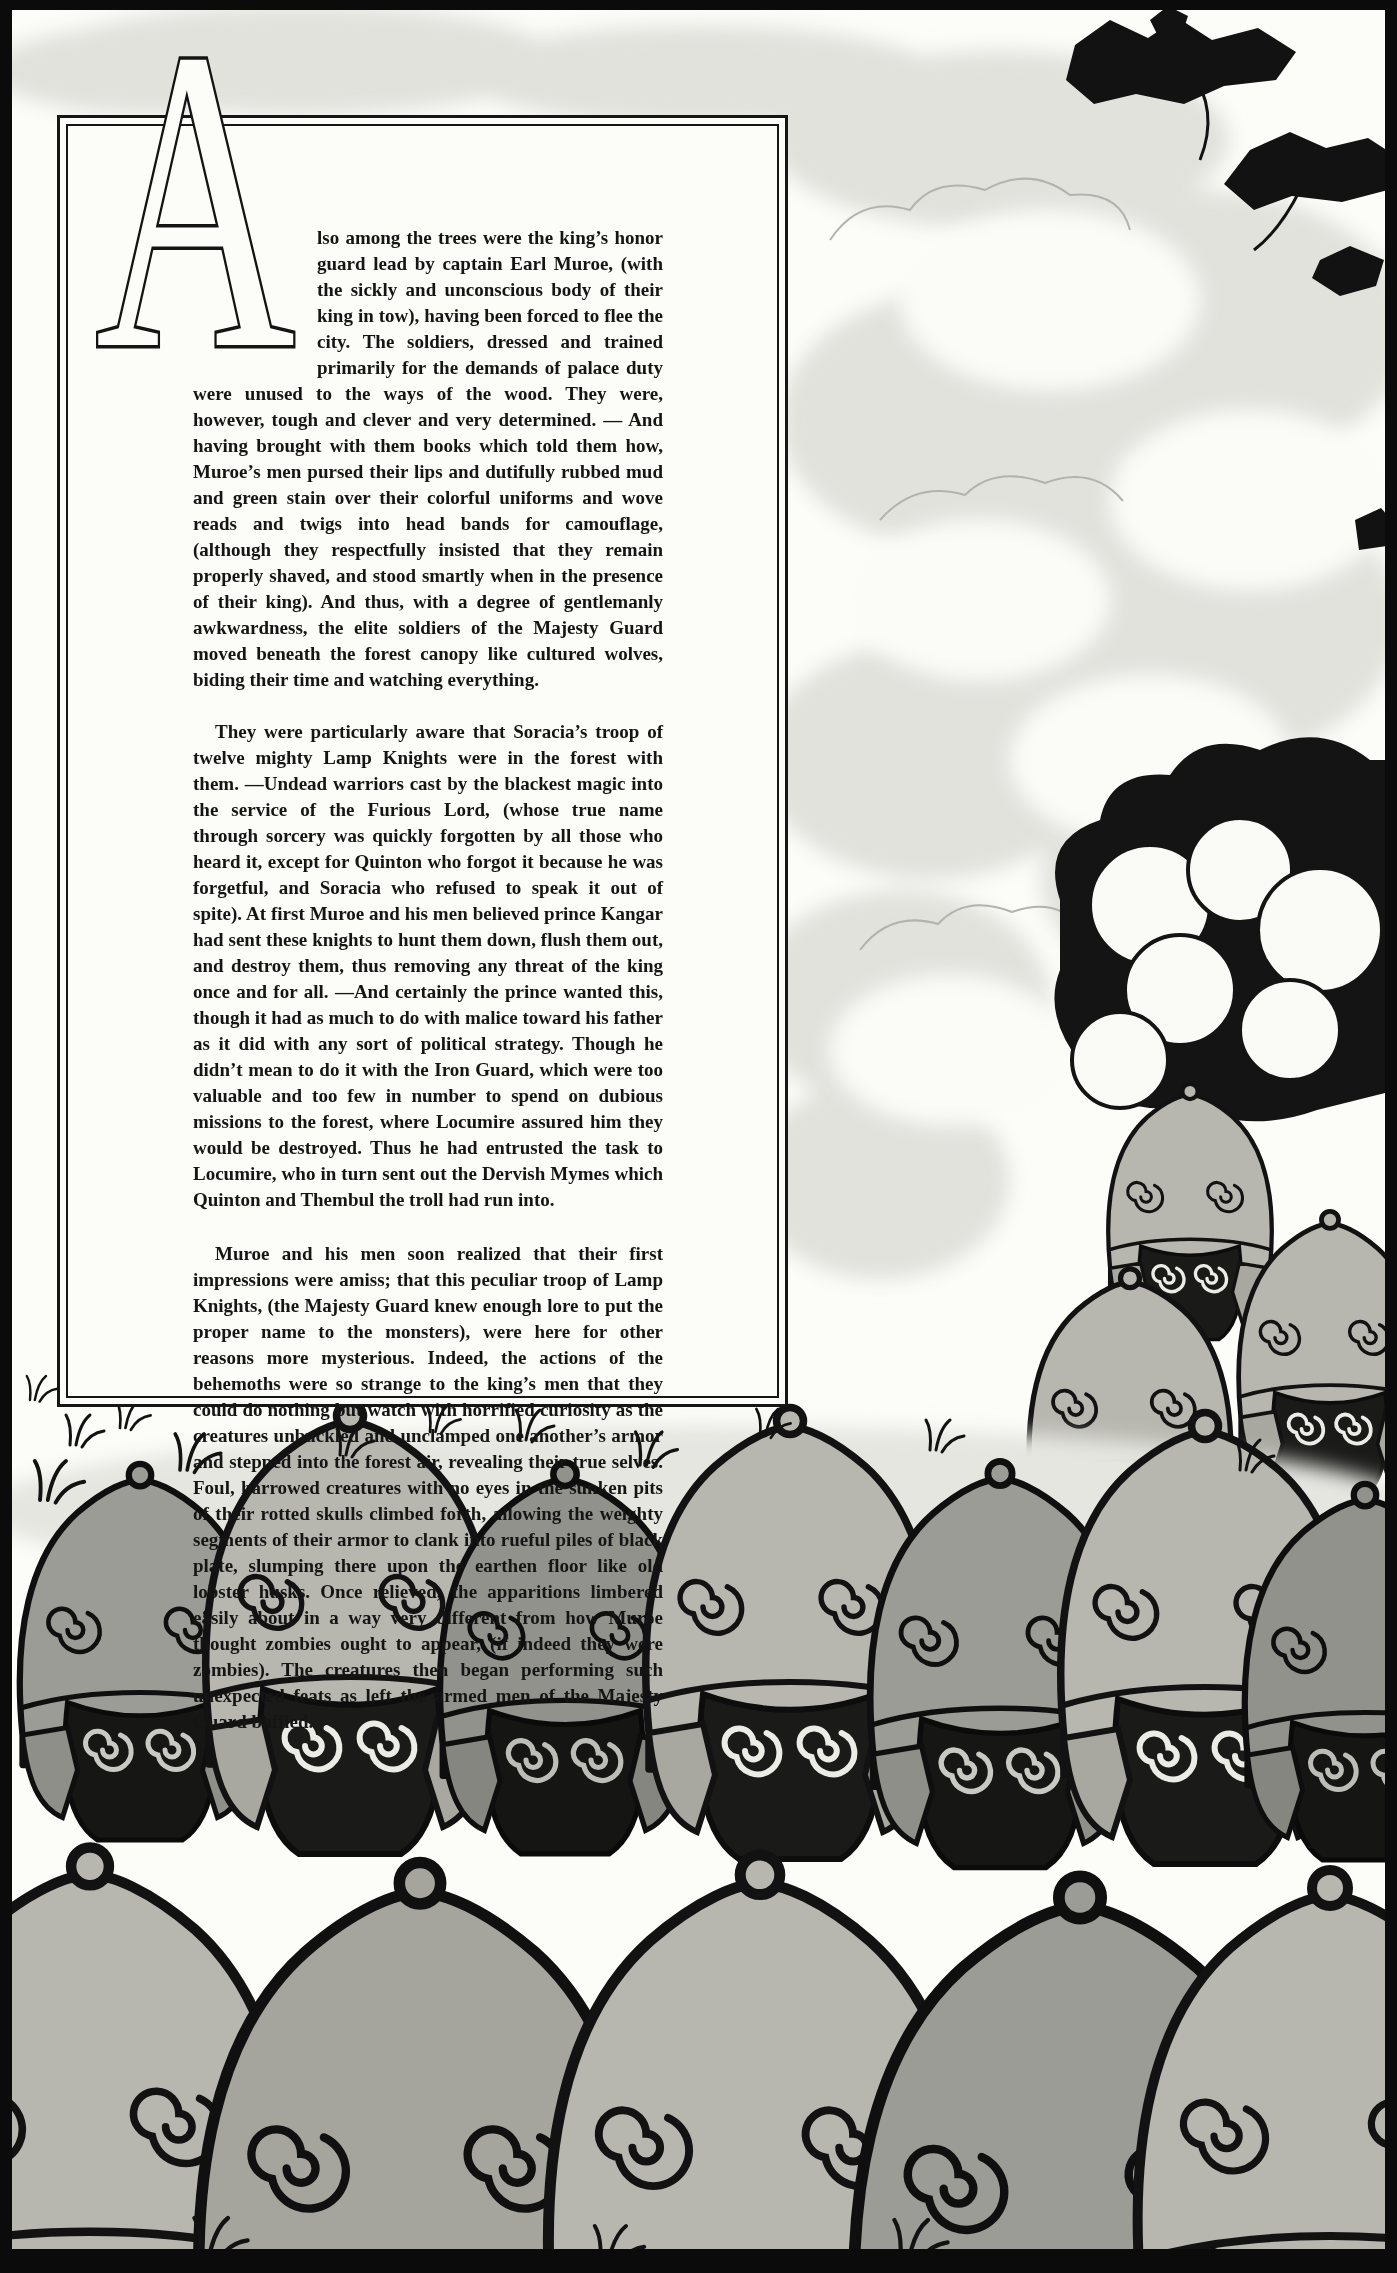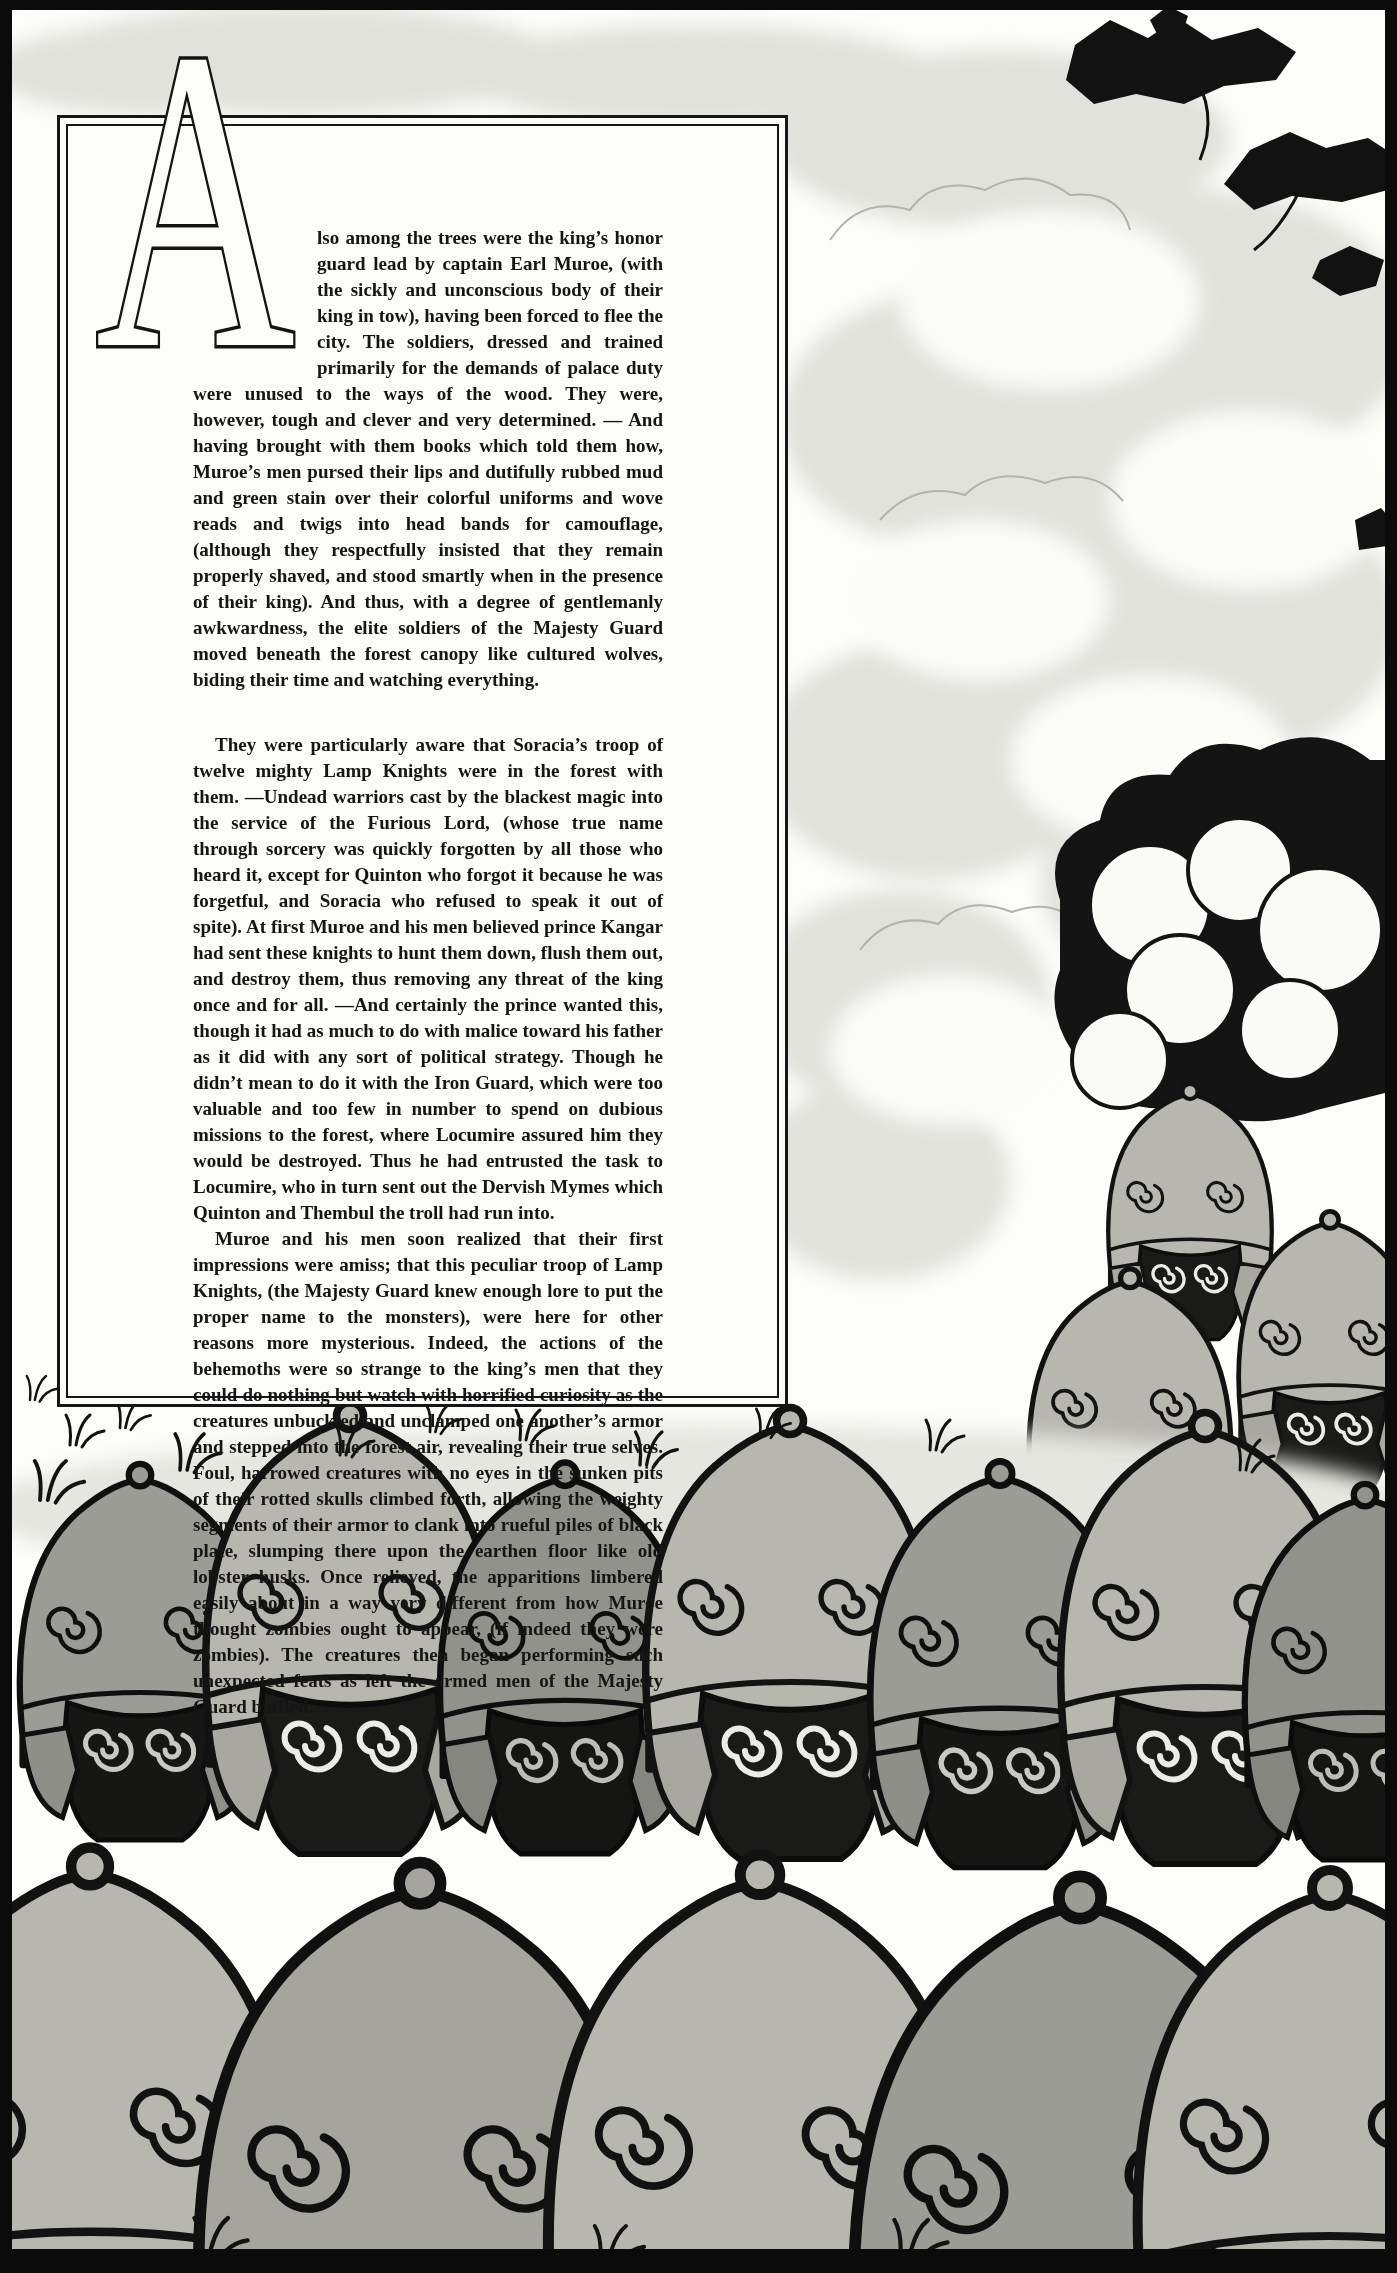--- a/index.html
+++ b/index.html
@@ -17,22 +17,22 @@
   .frame{
     position:absolute;left:45px;top:105px;width:731px;height:1292px;
     border:3px solid #161616;background:#fcfcf9;z-index:2;box-sizing:border-box;
   }
   .frame-inner{position:absolute;inset:6px;border:2px solid #161616;}
   .story{
     position:absolute;left:181px;top:215px;width:470px;z-index:3;
     font-size:19px;line-height:26px;text-align:justify;color:#151515;
   }
   .story p{margin:0;font-weight:bold;}
-  .story p.indented{text-indent:22px;}
-  .story p.gap-before{margin-top:39px;}
+  .story p.indented{text-indent:22px;margin-top:28px;}
+  .story p.gap-before{margin-top:26px;}
   .dropcap-spacer{float:left;width:124px;height:132px;}
   .dropcap{position:absolute;left:-100px;top:-170px;width:205px;height:305px;z-index:4;}
 </style>
 </head>
 <body>
 
 <div class="page">
 
   <svg id="art" viewBox="0 0 1397 2273" xmlns="http://www.w3.org/2000/svg">
     <defs>

